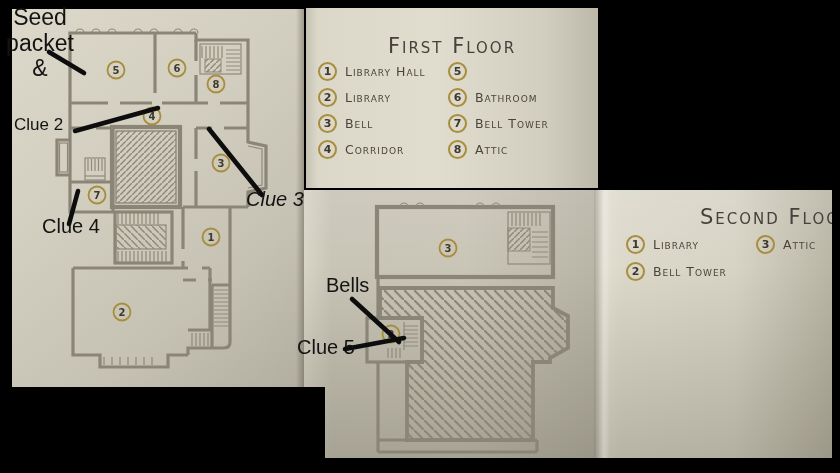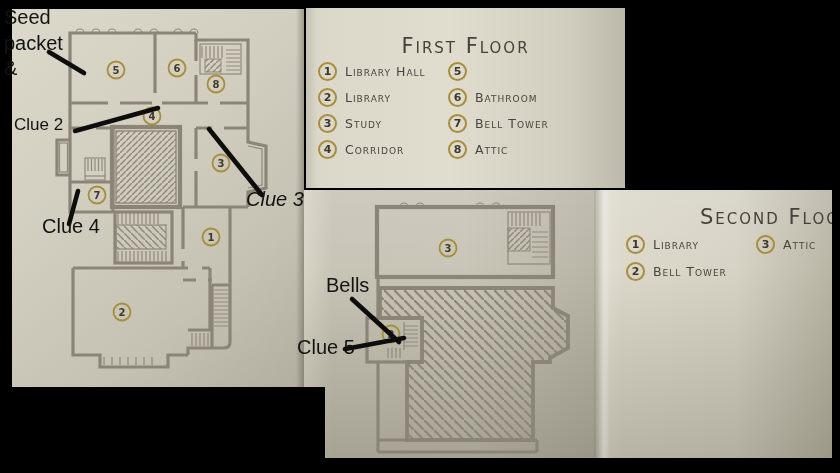--- a/index.html
+++ b/index.html
@@ -6,21 +6,21 @@
   #stage{position:relative;width:840px;height:473px;background:#000;overflow:hidden;
          font-family:"Liberation Sans",sans-serif;}
 
   
   .panel{position:absolute;}
   #panelA{left:12px;top:9px;width:292px;height:378px;
     background:linear-gradient(140deg,#dcd8ca 0%,#d3cfc0 38%,#c6c2b3 72%,#b2ae9f 100%);}
   #panelA::after{content:"";position:absolute;right:0;top:0;width:8px;height:100%;
     background:linear-gradient(90deg,rgba(0,0,0,0),rgba(60,55,40,.35));}
   #panelB{left:306px;top:8px;width:292px;height:180px;
-    background:linear-gradient(90deg,#c6c2b3 0px,#dbd7c9 12px,#e0dcce 45%,#d2cebf 82%,#bdb9aa 100%);padding-left:27px;}
+    background:linear-gradient(90deg,#c6c2b3 0px,#dbd7c9 12px,#e0dcce 45%,#d2cebf 82%,#bdb9aa 100%);}
   #panelC{left:304px;top:190px;width:528px;height:268px;
     background:
       linear-gradient(180deg,rgba(255,255,255,.10) 0%,rgba(0,0,0,0) 28%,rgba(35,30,12,.20) 100%),
       linear-gradient(90deg,#d8d4c6 0px,#c8c4b6 28px,#c9c5b7 160px,#b9b5a7 290px,#e2ded1 302px,#dcd9cb 318px,#d7d4c6 430px,#bab6a6 528px);
     clip-path:polygon(0 0,528px 0,528px 268px,21px 268px,21px 197px,0 197px);}
   #panelC .fold{position:absolute;left:290px;top:0;width:16px;height:100%;
     background:linear-gradient(90deg,rgba(40,35,15,.10),rgba(255,255,255,.30) 60%,rgba(255,255,255,0));}
 
   
   .leg-title{position:absolute;font-family:"DejaVu Sans",sans-serif;font-variant:small-caps;
@@ -37,21 +37,21 @@
   
   svg.plan{position:absolute;left:0;top:0;}
   .wall{fill:none;stroke:#8b8577;stroke-width:3.2;stroke-linecap:butt;stroke-linejoin:miter;}
   .wallthick{fill:none;stroke:#8b8577;stroke-width:4.2;}
   .thin{fill:none;stroke:#8f897a;stroke-width:1.2;}
   .marker circle{fill:rgba(255,255,255,0);stroke:#a88d3c;stroke-width:1.8;}
   .marker text{font:700 10px "DejaVu Sans",sans-serif;fill:#403927;text-anchor:middle;}
 
   
   .ann{position:absolute;color:#131313;font-family:"Liberation Sans",sans-serif;white-space:nowrap;}
-  #seed-label{left:4px;top:5px;width:72px;font-size:20px;line-height:25.5px;white-space:normal;}
+  #seed-label{left:4px;top:5px;width:72px;text-align:center;font-size:23px;line-height:25.5px;white-space:normal;}
   #clue2-label{left:14px;top:115px;font-size:17px;}
   #clue3-label{left:246px;top:188px;font-size:20px;font-style:italic;}
   #clue4-label{left:42px;top:215px;font-size:20px;}
   #bells-label{left:326px;top:274px;font-size:20px;}
   #clue5-label{left:297px;top:336px;font-size:20px;text-align:center;}
   #ann-lines{position:absolute;left:0;top:0;pointer-events:none;}
   #ann-lines line{stroke:#0d0d0d;stroke-width:4.6;stroke-linecap:round;}
 </style>
 </head>
 <body>
@@ -170,21 +170,21 @@
     <div class="leg-item" style="left:12px;top:80px;">
       <span class="leg-circle">
           <span>2</span>
         </span>
       <span class="leg-label">Library</span>
       </div>
     <div class="leg-item" style="left:12px;top:106px;">
       <span class="leg-circle">
           <span>3</span>
         </span>
-      <span class="leg-label">Study</span>
+      <span class="leg-label">Bell</span>
       </div>
     <div class="leg-item" style="left:12px;top:132px;">
       <span class="leg-circle">
           <span>4</span>
         </span>
       <span class="leg-label">Corridor</span>
       </div>
     <div class="leg-item" style="left:142px;top:54px;">
       <span class="leg-circle">
           <span>5</span>

